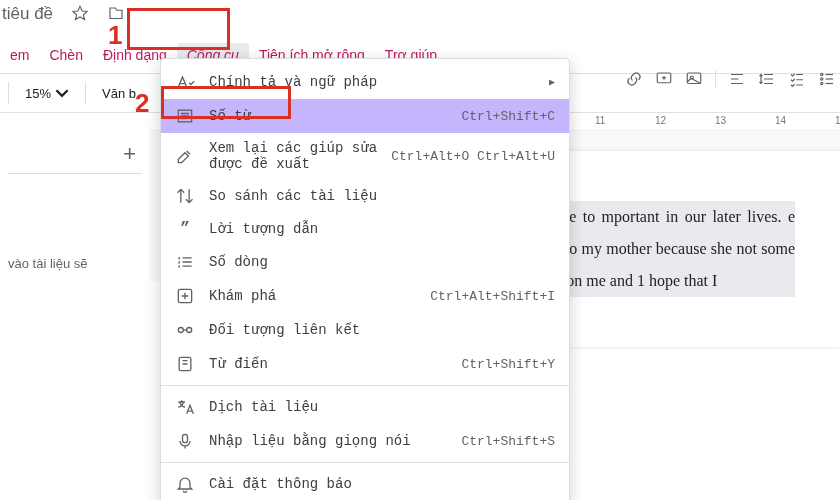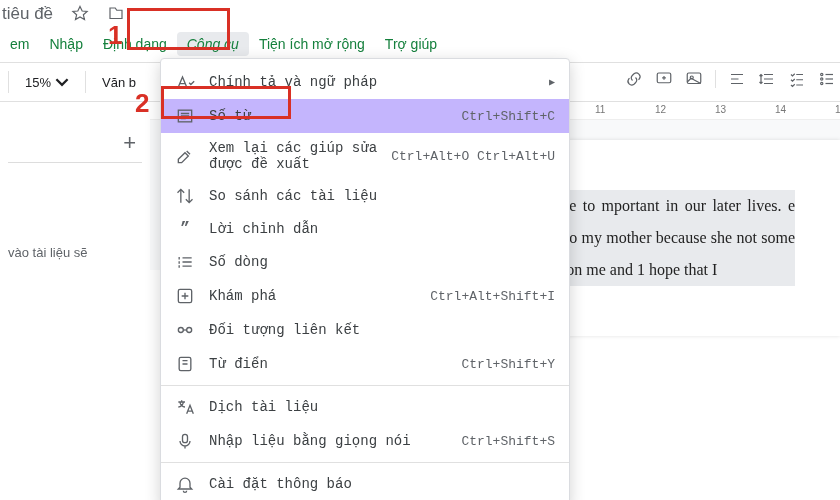--- a/index.html
+++ b/index.html
@@ -33,21 +33,22 @@
     justify-content: center;
     align-items: center;
     color: #5f6368;
   }
   .menubar {
     display: flex;
     align-items: flex-start;
     gap: 0;
     padding: 4px 0 6px 0;
     font-size: 14px;
-    color: #15803d;
+    color: #be185d;
+    margin-top: 11px;
   }
   .menubar .menu-item {
     padding: 4px 10px;
     border-radius: 4px;
   }
   .menubar .menu-item.open {
     background: #e8eaed;
     font-style: italic;
   }
   .toolbar {
@@ -203,21 +204,21 @@
   </span>
   <span class="move">
     <svg viewBox="0 0 24 24">
         <path d="M4 4h7l2 3h7v11H4z"></path>
       </svg>
   </span>
 </div>
 
 <div class="menubar">
   <span class="menu-item">em</span>
-  <span class="menu-item">Nhập</span>
+  <span class="menu-item">Chèn</span>
   <span class="menu-item">Định dạng</span>
   <span class="menu-item open">Công cụ</span>
   <span class="menu-item">Tiện ích mở rộng</span>
   <span class="menu-item">Trợ giúp</span>
 </div>
 
 <div class="toolbar">
   <span class="sep"></span>
   <span class="chip">
     <span>15%</span>
@@ -333,21 +334,21 @@
   <div class="row">
     <span class="ico">
         <svg viewBox="0 0 24 24">
           <path d="M7 4v16M3 8l4-4 4 4M17 20V4M13 16l4 4 4-4"></path>
         </svg>
       </span>
     <span class="lbl">So sánh các tài liệu</span>
   </div>
   <div class="row">
     <span class="ico" style="font-size:16px;font-weight:bold">”</span>
-    <span class="lbl">Lời chỉnh dẫn</span>
+    <span class="lbl">Lời tượng dẫn</span>
   </div>
   <div class="row">
     <span class="ico">
         <svg viewBox="0 0 24 24">
           <path d="M5 6v3M5 11v3M5 16v3M9 7h11M9 12h11M9 17h11"></path>
         </svg>
       </span>
     <span class="lbl">Số dòng</span>
   </div>
   <div class="row">

